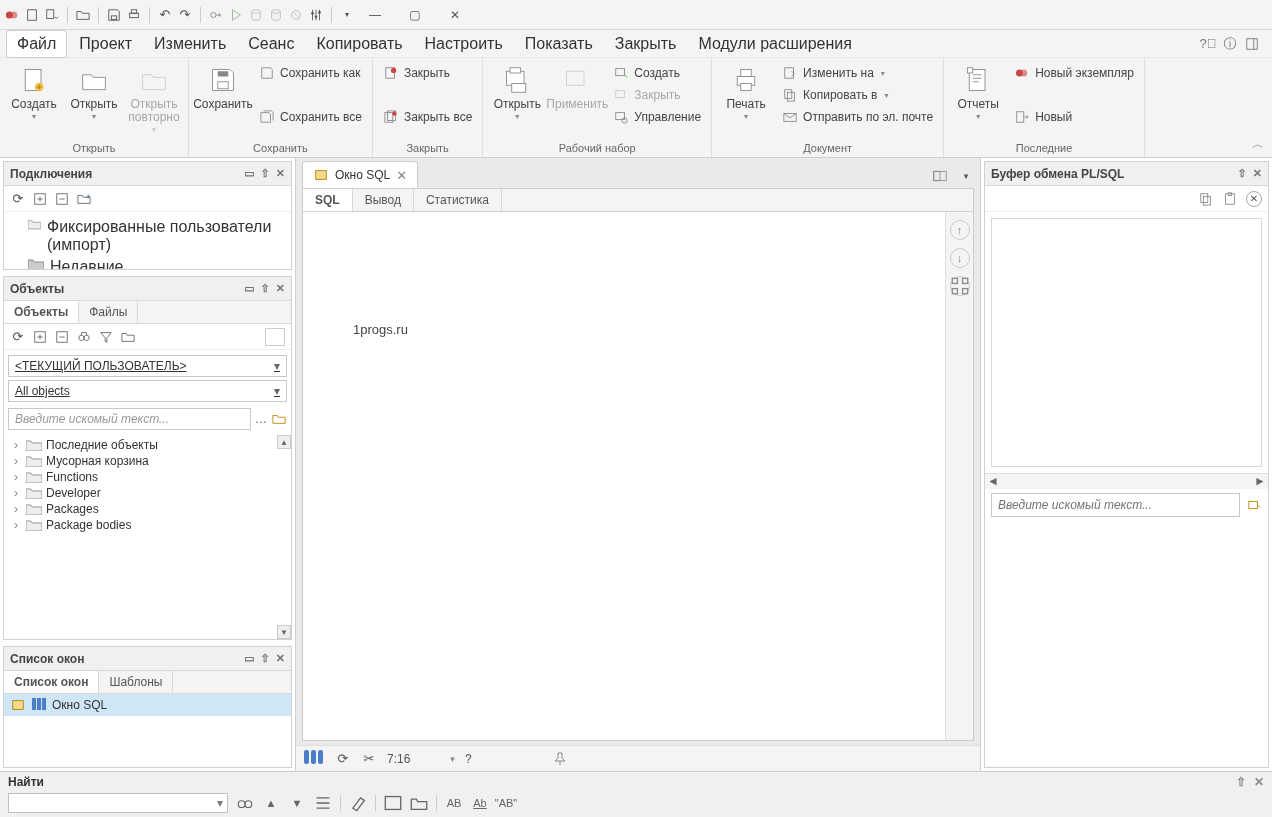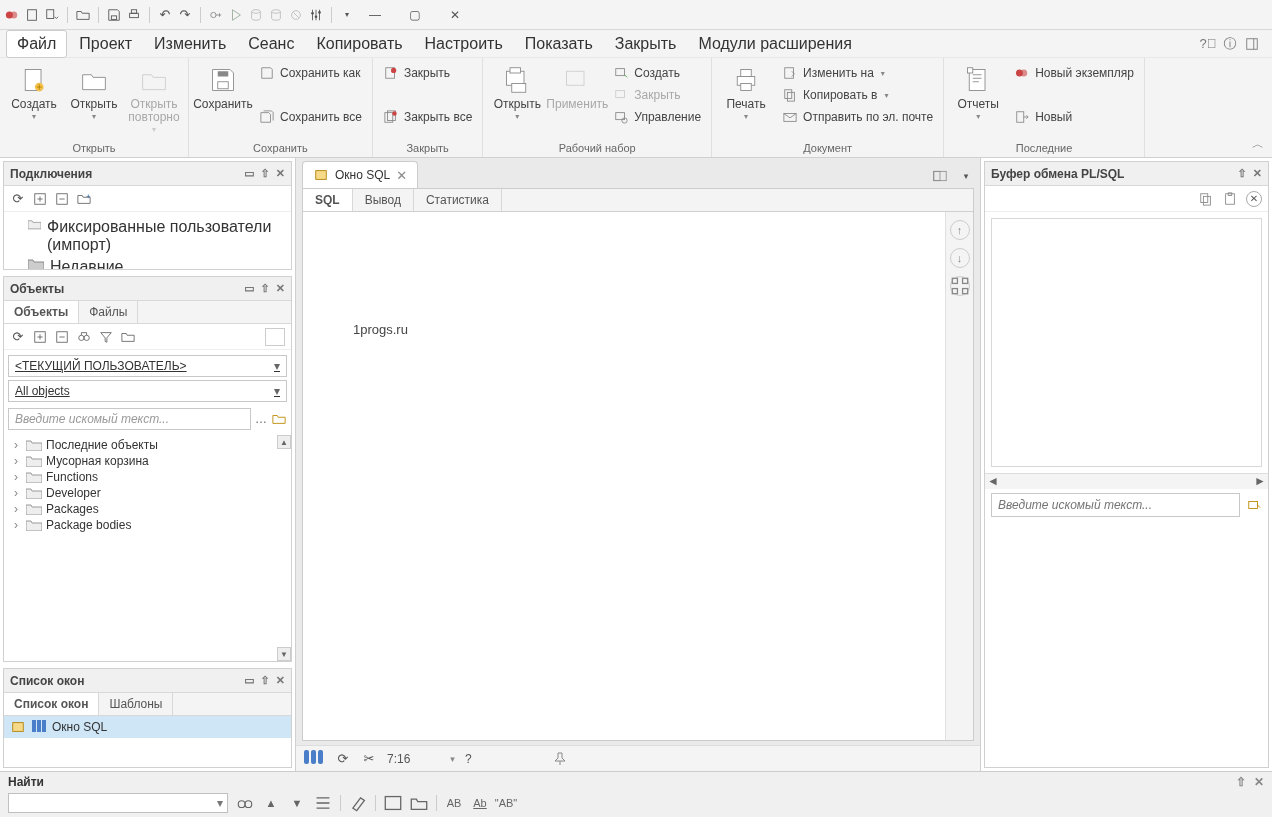--- a/index.html
+++ b/index.html
@@ -611,21 +611,21 @@
             <span class="exp">›</span>
             <svg class="folder-svg" viewBox="0 0 16 12">
               <path d="M0 2h5l1 2h10v8H0z" fill="#eee" stroke="#999"></path>
             </svg>
             <span>Package bodies</span>
           </div>
         <span class="sb-dn">▼</span>
       </div>
     </div>
 
-    <div class="panel" style="height:100px">
+    <div class="panel" style="height:122px">
       <div class="panel-header">
         <span>Список окон</span>
         <div class="ph-controls">
             <span>▭</span>
             <span>⇧</span>
             <span>✕</span>
           </div>
       </div>
       <div class="tabs">
         <div class="tab active">Список окон</div>

